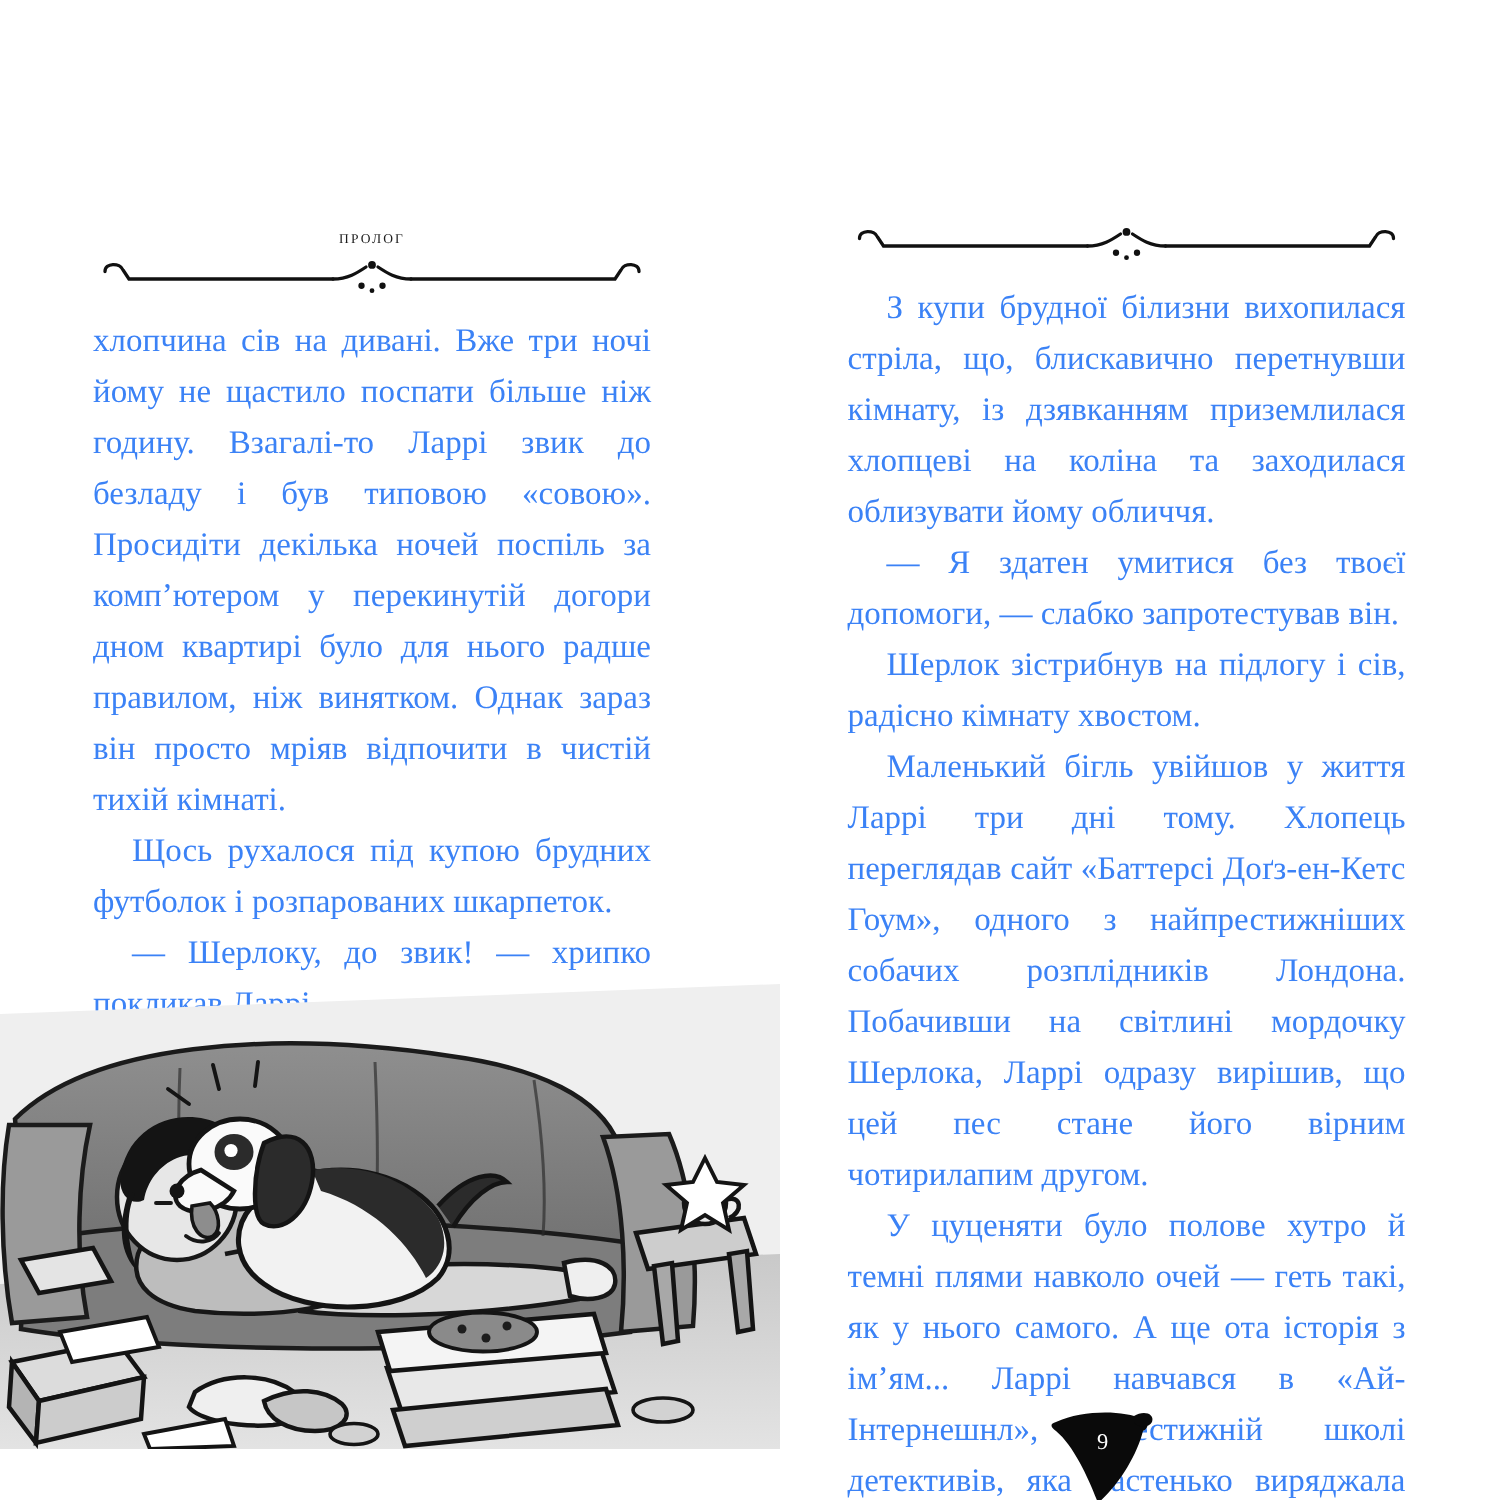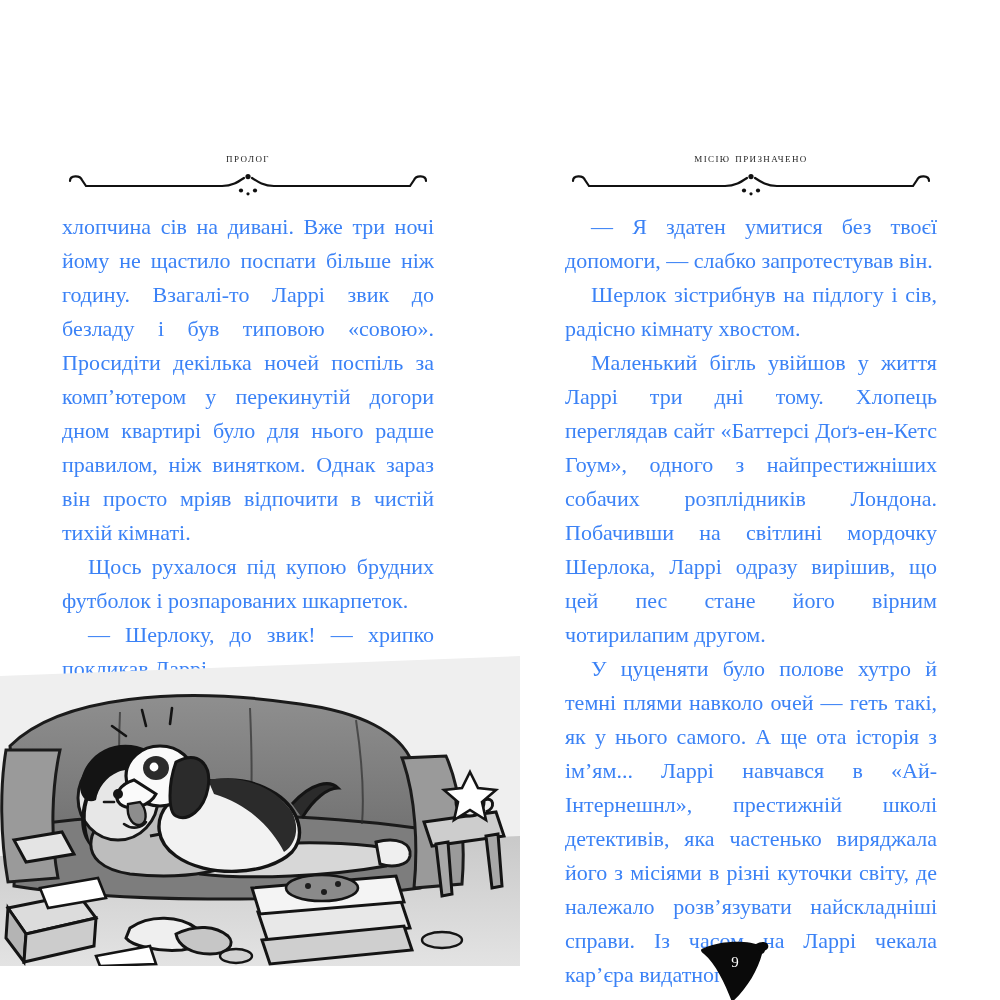--- a/index.html
+++ b/index.html
@@ -257,40 +257,40 @@
 
         <g stroke="#141414" stroke-width="2.4" fill="#d2d2d2">
           <ellipse cx="236" cy="420" rx="16" ry="7"></ellipse>
           <ellipse cx="442" cy="404" rx="20" ry="8"></ellipse>
         </g>
       </svg>
     </div>
 
     <div class="page-col right">
 
-      <div class="running-head">Місію призначено</div>
 
       <div class="rule">
         <svg viewBox="0 0 372 26" preserveAspectRatio="none" aria-hidden="true">
           <g fill="none" stroke="#111111" stroke-width="2.2" stroke-linecap="round">
             <path d="M8 9 C 8 3, 18 3, 20 8 L 24 14 L 160 14"></path>
             <path d="M364 9 C 364 3, 354 3, 352 8 L 348 14 L 212 14"></path>
             <path d="M160 14 C 170 14, 176 10, 182 6"></path>
             <path d="M212 14 C 202 14, 196 10, 190 6"></path>
           </g>
           <g fill="#111111">
             <circle cx="186" cy="4.6" r="2.6"></circle>
             <circle cx="179" cy="18.5" r="2.1"></circle>
             <circle cx="193" cy="18.5" r="2.1"></circle>
             <circle cx="186" cy="21.8" r="1.6"></circle>
           </g>
         </svg>
       </div>
 
       <div class="body-text">
+        <p class="indent">З купи брудної білизни вихопилася стріла, що, блискавично перетнувши кімнату, із дзявканням приземлилася хлопцеві на коліна та заходилася облизувати йому обличчя.</p>
         <p class="indent">— Я здатен умитися без твоєї допомоги, — слабко запротестував він.</p>
         <p class="indent">Шерлок зістрибнув на підлогу і сів, радісно кімнату хвостом.</p>
         <p class="indent">Маленький бігль увійшов у життя Ларрі три дні тому. Хлопець переглядав сайт «Баттерсі Доґз-ен-Кетс Гоум», одного з найпрестижніших собачих розплідників Лондона. Побачивши на світлині мордочку Шерлока, Ларрі одразу вирішив, що цей пес стане його вірним чотирилапим другом.</p>
         <p class="indent">У цуценяти було полове хутро й темні плями навколо очей — геть такі, як у нього самого. А ще ота історія з ім’ям... Ларрі навчався в «Ай-Інтернешнл», престижній школі детективів, яка частенько виряджала його з місіями в різні куточки світу, де належало розв’язувати найскладніші справи. Із часом на Ларрі чекала кар’єра видатного</p>
       </div>
     </div>
 
     <div class="folio">
       <svg viewBox="0 0 70 64" width="70" height="64" aria-hidden="true">
         <path d="M4 8 C 22 0, 48 0, 62 6 C 66 8, 66 12, 62 14

